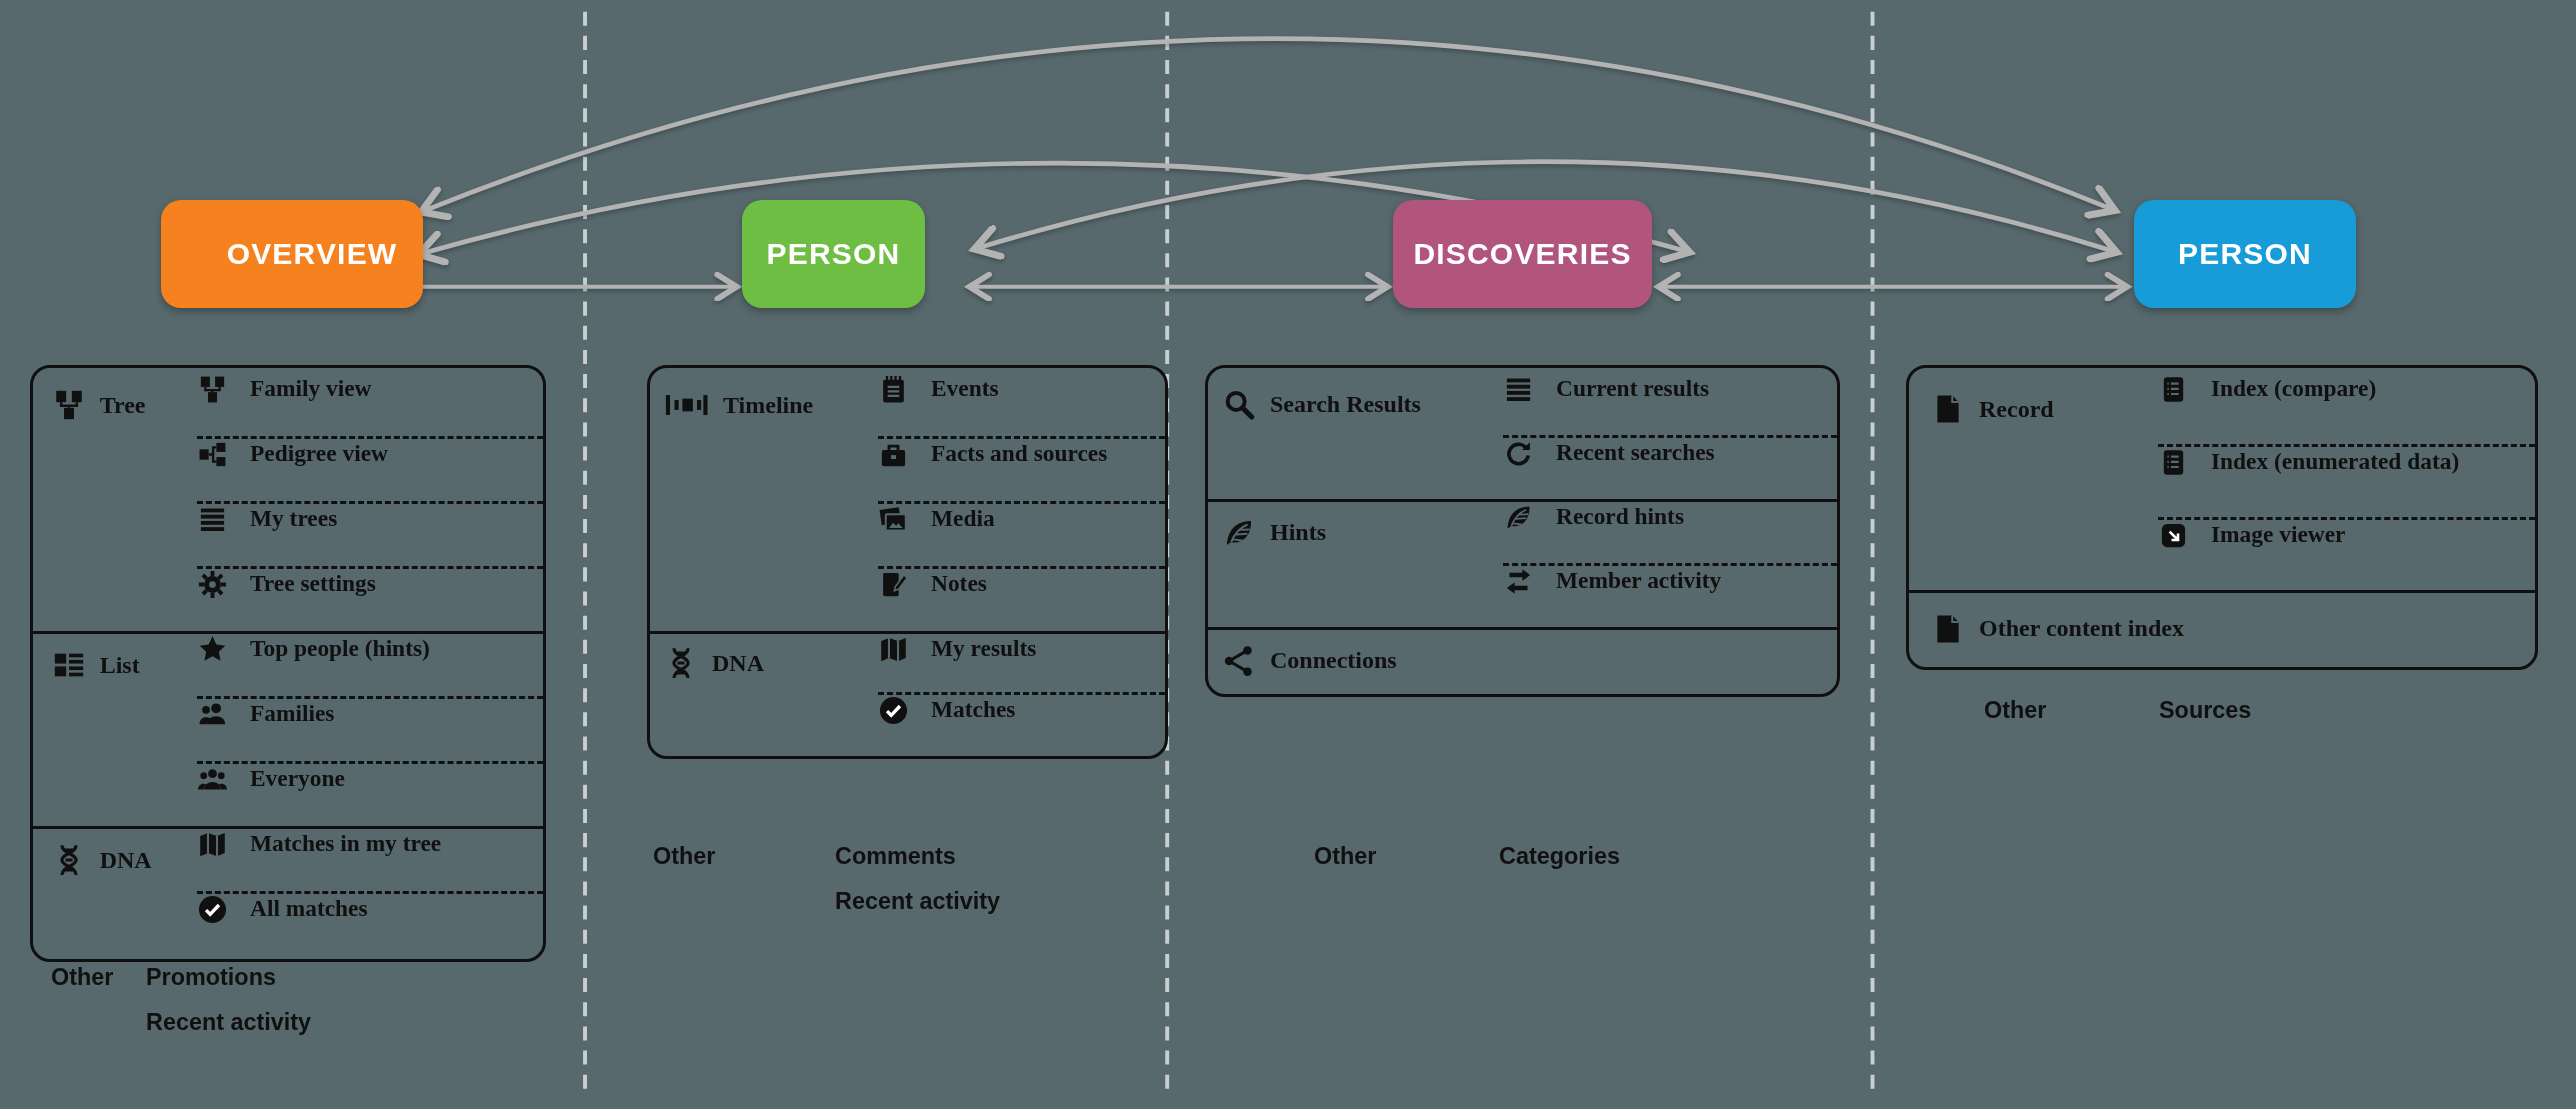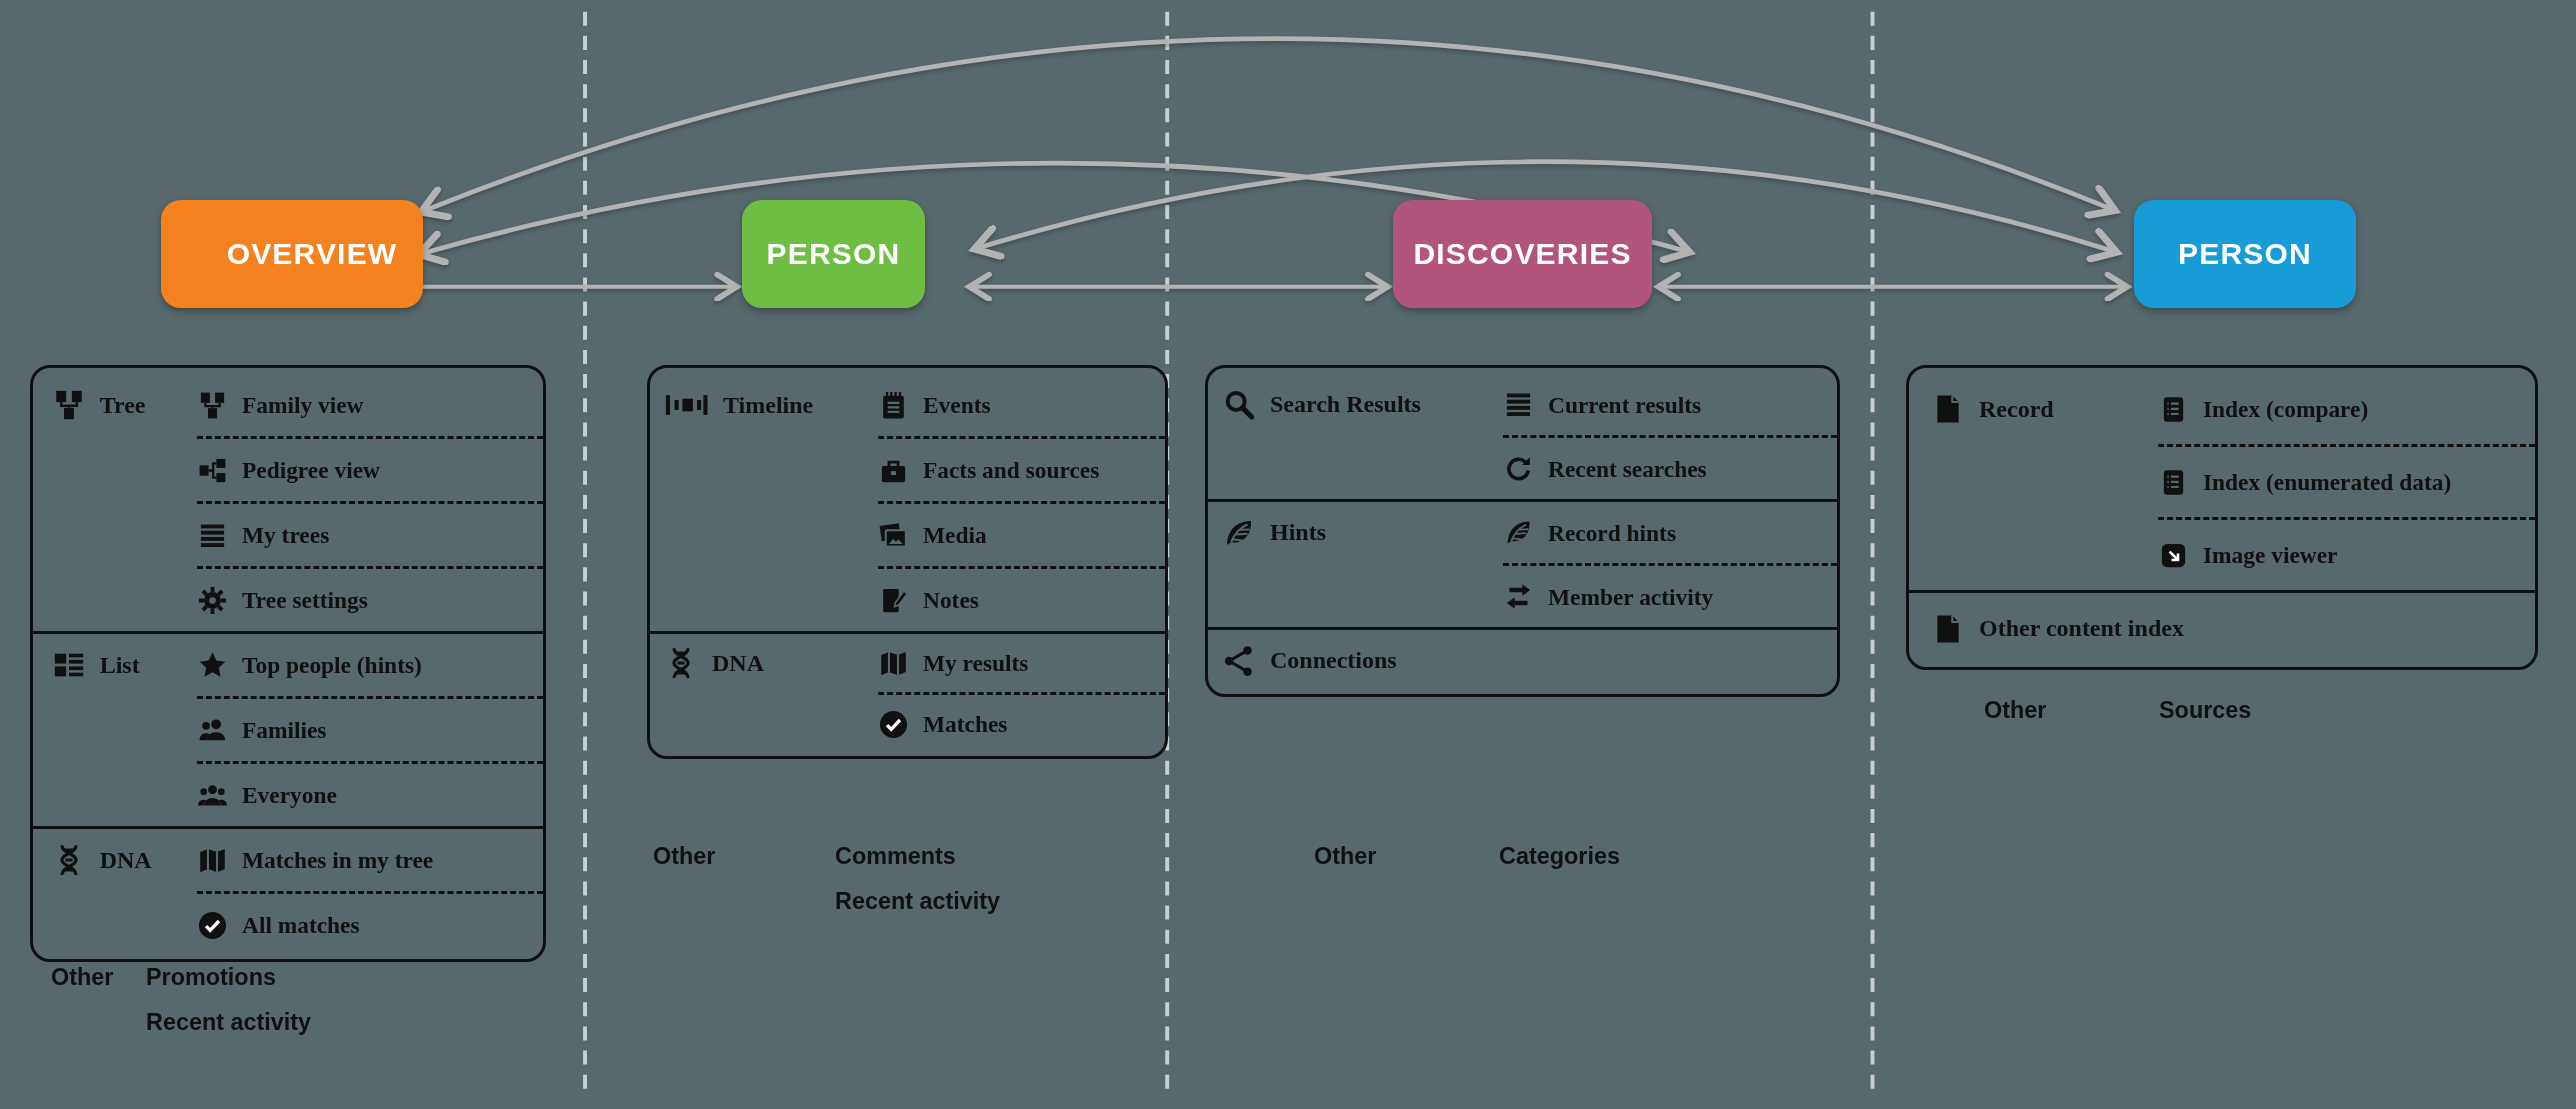--- a/index.html
+++ b/index.html
@@ -24,21 +24,21 @@
   .p-pe{left:611px;width:521px;margin-left:36px;--row:62px;--gw:228px;--gpad:14px;}
   .p-di{left:1205px;width:635px;--row:61px;--gw:295px;--gpad:14px;}
   .p-co{left:1906px;width:632px;--row:70px;--gw:249px;--gpad:22px;}
 
   .group{display:flex;align-items:flex-start;font-family:Liberation Serif, serif;}
   .group + .group{border-top:3.1px solid #101010;}
   .gcell{flex:none;width:var(--gw);height:var(--row);box-sizing:border-box;
          display:flex;align-items:center;gap:14px;padding-left:var(--gpad);}
   .group.full .gcell{width:auto;}
   .items{flex:1;display:flex;flex-direction:column;min-width:0;}
-  .item{display:flex;align-items:center;gap:14px;height:var(--row);}
+  .item{display:flex;align-items:flex-start;gap:22px;height:var(--row);}
   .item + .item{border-top:3.1px dashed #101010;}
   .item.tall{height:90px;}
   .item.short{height:66px;}
   .glabel{font-size:24px;font-weight:bold;white-space:nowrap;}
   .ilabel{font-size:23.4px;font-weight:bold;line-height:1.2;}
   .icon{flex:none;width:31px;height:31px;}
   .icon.g{width:34px;height:34px;}
   .icon.wide{width:45px;}
   .icon svg{width:100%;height:100%;display:block;}
 

